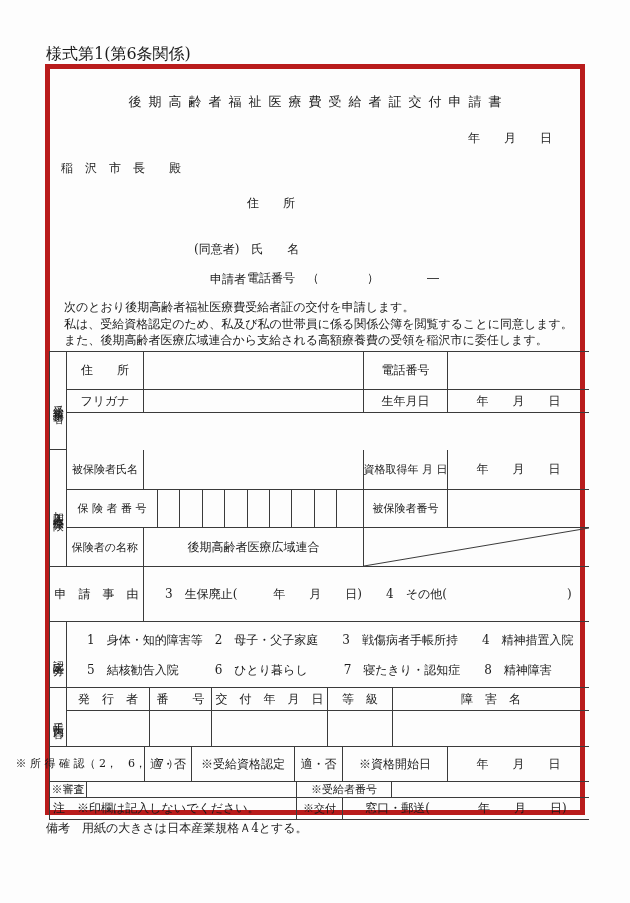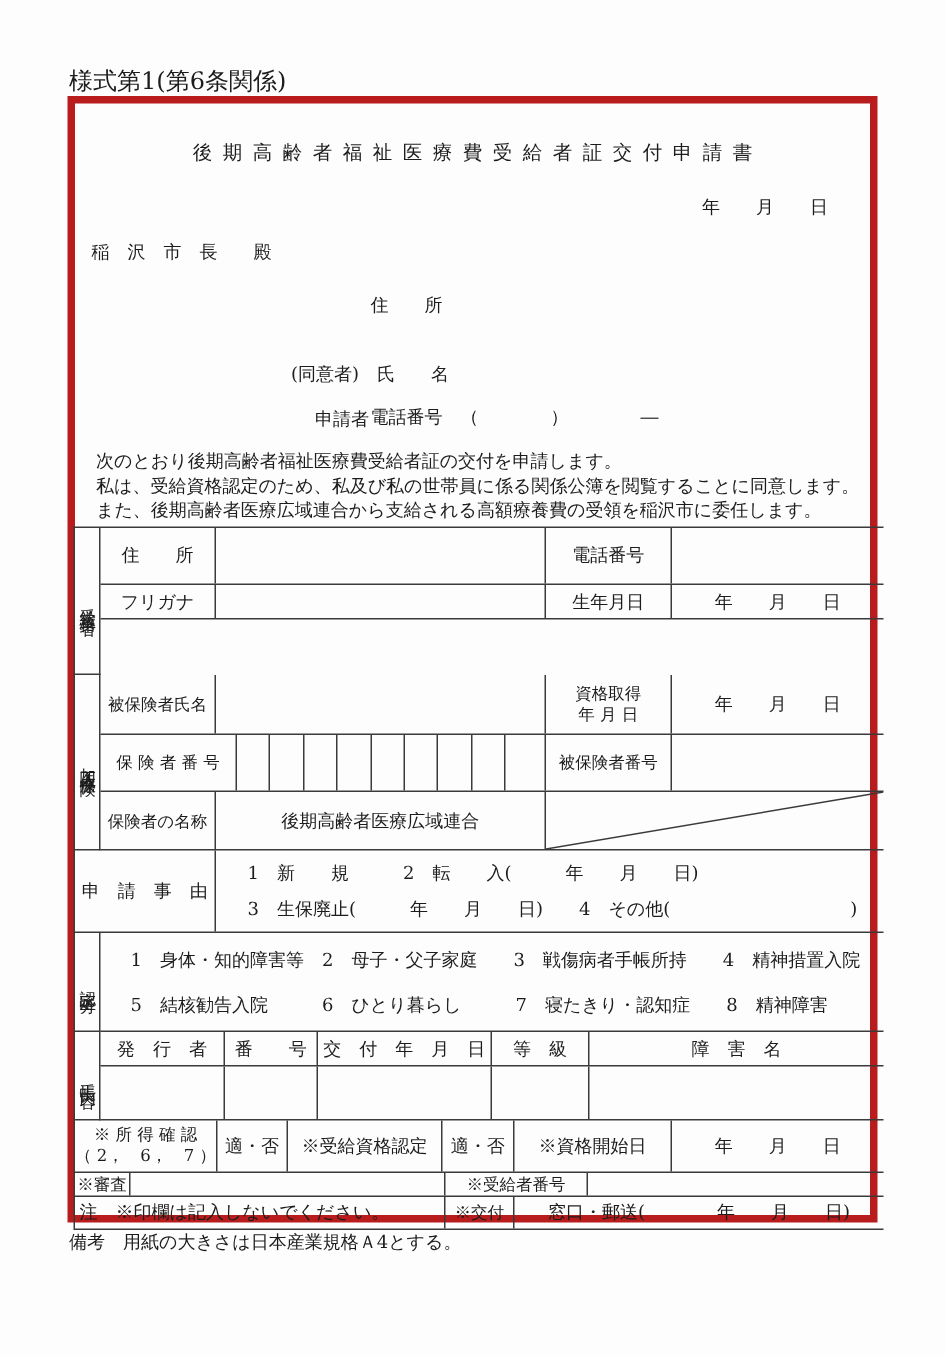--- a/index.html
+++ b/index.html
@@ -41,21 +41,21 @@
   .row { display:flex; width:100%; border-bottom:1px solid #3b3b3b; }
   .cell {
     border-right:1px solid #3b3b3b;
     display:flex; align-items:center; justify-content:center;
     overflow:visible; white-space:nowrap;
   }
   .cell.last { border-right:none; }
   .cell.left { justify-content:flex-start; }
   .fill { flex:1; min-width:0; }
   .sm { font-size:11px; }
-  .two-line { flex-direction:column; line-height:14px; }
+  .two-line { line-height:14px; }
   .h38{height:38px}.h23{height:23px}.h37{height:37px}.h40{height:40px}
   .h39{height:39px}.h55{height:55px}.h66{height:66px}.h36{height:36px}
   .h35{height:35px}.h16{height:16px}.h22{height:22px}
   .w77{width:77px}.w220{width:220px}.w84{width:84px}.w91{width:91px}
   .w179{width:179px}.w27{width:27px}.w94{width:94px}.w83{width:83px}
   .w62{width:62px}.w116{width:116px}.w65{width:65px}.w95{width:95px}
   .w47{width:47px}.w103{width:103px}.w48{width:48px}.w105{width:105px}
   .w37{width:37px}.w210{width:210px}.w247{width:247px}.w46{width:46px}
   .boxes { display:flex; height:100%; width:100%; }
   .boxes .bx { flex:1; border-right:1px solid #3b3b3b; height:100%; }
@@ -146,21 +146,20 @@
           </div>
         </div>
       </div>
     </div>
 
     <div class="sec">
       <div class="row h55" style="width:100%">
         <div class="cell w94">申　請　事　由</div>
         <div class="cell fill last left">
           <div class="content-lines">
-            <div class="ln">1　新　　規　　　2　転　　入(　　　年　　月　　日)</div>
             <div class="ln">3　生保廃止(　　　年　　月　　日)　　4　その他(　　　　　　　　　　)</div>
           </div>
         </div>
       </div>
     </div>
 
     <div class="sec">
       <div class="vlabel" style="height:66px">認定区分</div>
       <div class="colstack">
         <div class="row h66">

